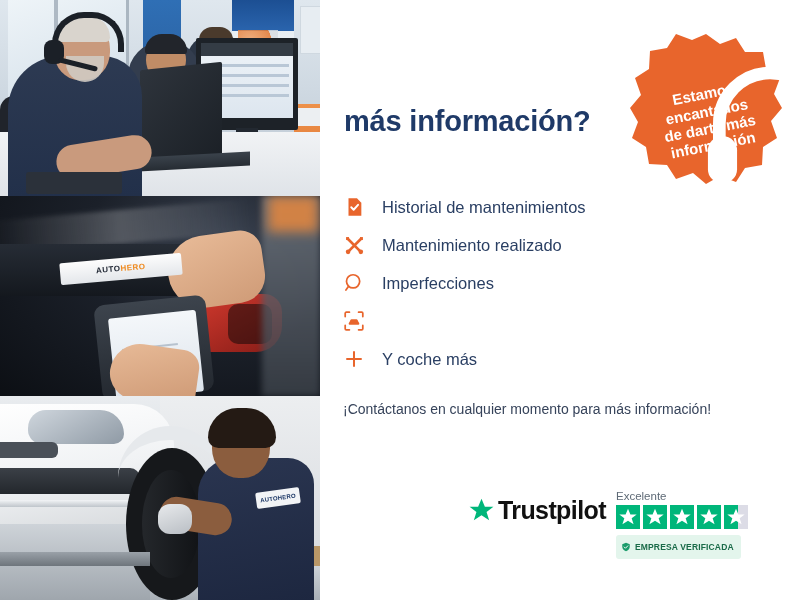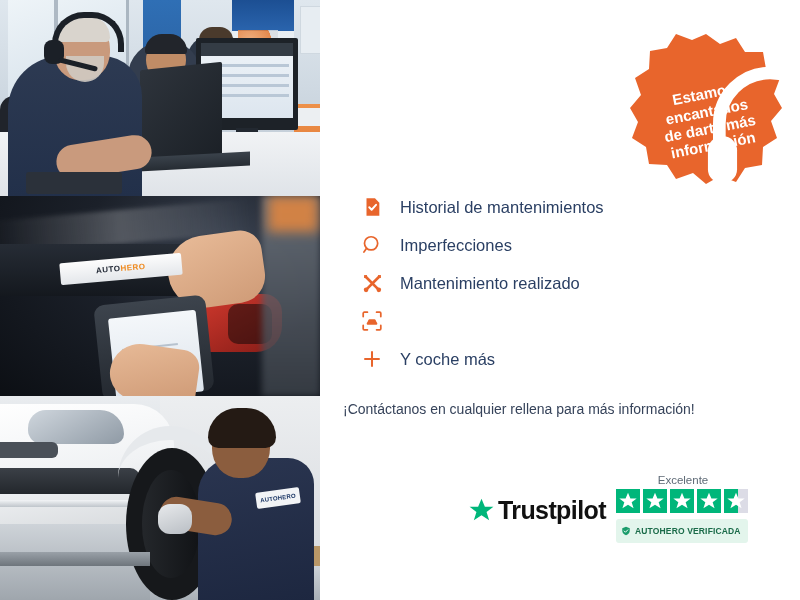--- a/index.html
+++ b/index.html
@@ -410,21 +410,21 @@
     font-weight: 700;
     font-size: 15px;
     line-height: 1.16;
     text-align: center;
     white-space: nowrap;
   }
 
   
   .features {
     position: absolute;
-    left: 40px;
+    left: 22px;
     top: 188px;
     width: 330px;
     list-style: none;
     margin: 0;
     padding: 0;
   }
   .feature {
     display: flex;
     align-items: center;
     height: 38px;
@@ -482,22 +482,22 @@
   }
   .tp-right {
     position: absolute;
     left: 148px;
     top: 0;
     width: 134px;
   }
   .tp-excelente {
     font-size: 11.5px;
     color: #5e6a76;
-    margin: 0 0 3px 0;
-    text-align: center;
+    margin: 16px 0 3px 0;
+    text-align: left;
   }
   .tp-stars {
     display: flex;
     gap: 3px;
   }
   .tp-star {
     position: relative;
     width: 24px;
     height: 24px;
     background: #00b67a;
@@ -616,21 +616,21 @@
       <div class="p3-worker-hair"></div>
       <div class="p3-worker-arm"></div>
       <div class="p3-glove"></div>
       <div class="p3-logo">AUTOHERO</div>
     </div>
 
   </div>
 
   <div class="content">
 
-    <h1 class="heading"><br></h1>
+    <h1 class="heading"><br><span>más información?</span></h1>
 
     <div class="badge">
       <svg viewBox="0 0 152 152">
         <path fill="#E8652C" d="M76 2 L90 12 L106 6 L115 20 L133 20 L136 37 L150 46 L144 62 L152 76 L141 89 L147 106 L133 115 L132 133 L115 136 L106 150 L90 144 L76 152 L63 141 L46 147 L37 133 L19 132 L16 115 L2 106 L8 90 L0 76 L11 63 L5 46 L19 37 L20 19 L37 16 L46 2 L62 8 Z"></path>
       </svg>
       <div class="badge-headset">
         <svg viewBox="0 0 24 24" width="26" height="26">
           <path d="M4 14 V11 a8 8 0 0 1 16 0 v3" fill="none" stroke="#ffffff" stroke-width="2" stroke-linecap="round"></path>
           <rect x="2.2" y="13" width="4.6" height="7.4" rx="2.2" fill="#ffffff"></rect>
           <rect x="17.2" y="13" width="4.6" height="7.4" rx="2.2" fill="#ffffff"></rect>
@@ -651,42 +651,42 @@
           <svg viewBox="0 0 24 24" width="22" height="22">
             <path d="M6 2.5 h9.2 L20 7.4 V21.5 H6 Z" fill="#E8652C"></path>
             <path d="M9 12.3 l2.6 2.7 L16.4 9.6" fill="none" stroke="#ffffff" stroke-width="2.1" stroke-linecap="round" stroke-linejoin="round"></path>
           </svg>
         </span>
         <span class="feature-label">Historial de mantenimientos</span>
       </li>
 
       <li class="feature">
         <span class="feature-icon">
-          <svg viewBox="0 0 24 24" width="22" height="22">
-            <circle cx="11" cy="10.2" r="7.2" fill="none" stroke="#E8652C" stroke-width="1.9"></circle>
-            <line x1="6.1" y1="15.6" x2="3.2" y2="19.6" stroke="#E8652C" stroke-width="1.9" stroke-linecap="round"></line>
-          </svg>
-        </span>
-        <span class="feature-label">Imperfecciones</span>
-      </li>
-
-      <li class="feature">
-        <span class="feature-icon">
           <svg viewBox="0 0 24 24" width="23" height="23">
             <g stroke="#E8652C" stroke-width="2.8" stroke-linecap="round">
               <line x1="5.2" y1="5.2" x2="18.6" y2="18.6"></line>
               <line x1="18.6" y1="5.2" x2="5.2" y2="18.6"></line>
             </g>
             <path d="M3.2 3.2 l3.1 0 l0 3.1 l-3.1 0 z" fill="#E8652C"></path>
             <path d="M17.7 3.2 l3.1 0 l0 3.1 l-3.1 0 z" fill="#E8652C"></path>
             <circle cx="5.3" cy="18.6" r="2.4" fill="#E8652C"></circle>
             <circle cx="18.6" cy="18.6" r="2.4" fill="#E8652C"></circle>
           </svg>
         </span>
         <span class="feature-label">Mantenimiento realizado</span>
+      </li>
+
+      <li class="feature">
+        <span class="feature-icon">
+          <svg viewBox="0 0 24 24" width="22" height="22">
+            <circle cx="11" cy="10.2" r="7.2" fill="none" stroke="#E8652C" stroke-width="1.9"></circle>
+            <line x1="6.1" y1="15.6" x2="3.2" y2="19.6" stroke="#E8652C" stroke-width="1.9" stroke-linecap="round"></line>
+          </svg>
+        </span>
+        <span class="feature-label">Imperfecciones</span>
       </li>
 
       <li class="feature">
         <span class="feature-icon">
           <svg viewBox="0 0 24 24" width="22" height="22">
             <g fill="none" stroke="#E8652C" stroke-width="1.9" stroke-linecap="round">
               <path d="M2.4 7.2 V3.6 a1.2 1.2 0 0 1 1.2-1.2 H7"></path>
               <path d="M17 2.4 h3.4 a1.2 1.2 0 0 1 1.2 1.2 V7.2"></path>
               <path d="M21.6 16.8 v3.6 a1.2 1.2 0 0 1-1.2 1.2 H17"></path>
               <path d="M7 21.6 H3.6 a1.2 1.2 0 0 1-1.2-1.2 V16.8"></path>
@@ -705,21 +705,21 @@
               <line x1="4.4" y1="12" x2="19.6" y2="12"></line>
             </g>
           </svg>
         </span>
         <span class="feature-label">Y coche más</span>
       </li>
 
     </ul>
 
     <div class="contact">
-      <div>¡Contáctanos en cualquier rellena para más información!</div>
+      <div>¡Contáctanos en cualquier momento para más información!</div>
     </div>
 
     <div class="trustpilot">
 
       <div class="tp-logo">
         <span class="tp-logo-star">
           <svg viewBox="0 0 24 24" width="27" height="27">
             <path d="M12 1.6 l3.0 7.0 l7.6 .1 l-6.1 4.6 l2.3 7.3 l-6.8-4.4 l-6.8 4.4 l2.3-7.3 l-6.1-4.6 l7.6-.1 z" fill="#00B67A"></path>
           </svg>
         </span>
@@ -758,20 +758,20 @@
           </span>
         </div>
 
         <div class="tp-verified">
           <span>
             <svg viewBox="0 0 24 24" width="10" height="10">
               <path d="M12 1.8 L21 5.2 v6.2 c0 5.4-3.8 9.4-9 10.8 -5.2-1.4-9-5.4-9-10.8 V5.2 z" fill="#1a9c6b"></path>
               <path d="M7.7 12 l3.0 3.0 l5.6-5.8" fill="none" stroke="#ffffff" stroke-width="2.3" stroke-linecap="round" stroke-linejoin="round"></path>
             </svg>
           </span>
-          <span class="tp-verified-label">AUTOHERO VERIFICADA</span>
+          <span class="tp-verified-label">EMPRESA VERIFICADA</span>
         </div>
       </div>
 
     </div>
 
   </div>
 </div>
 
 </body></html>

